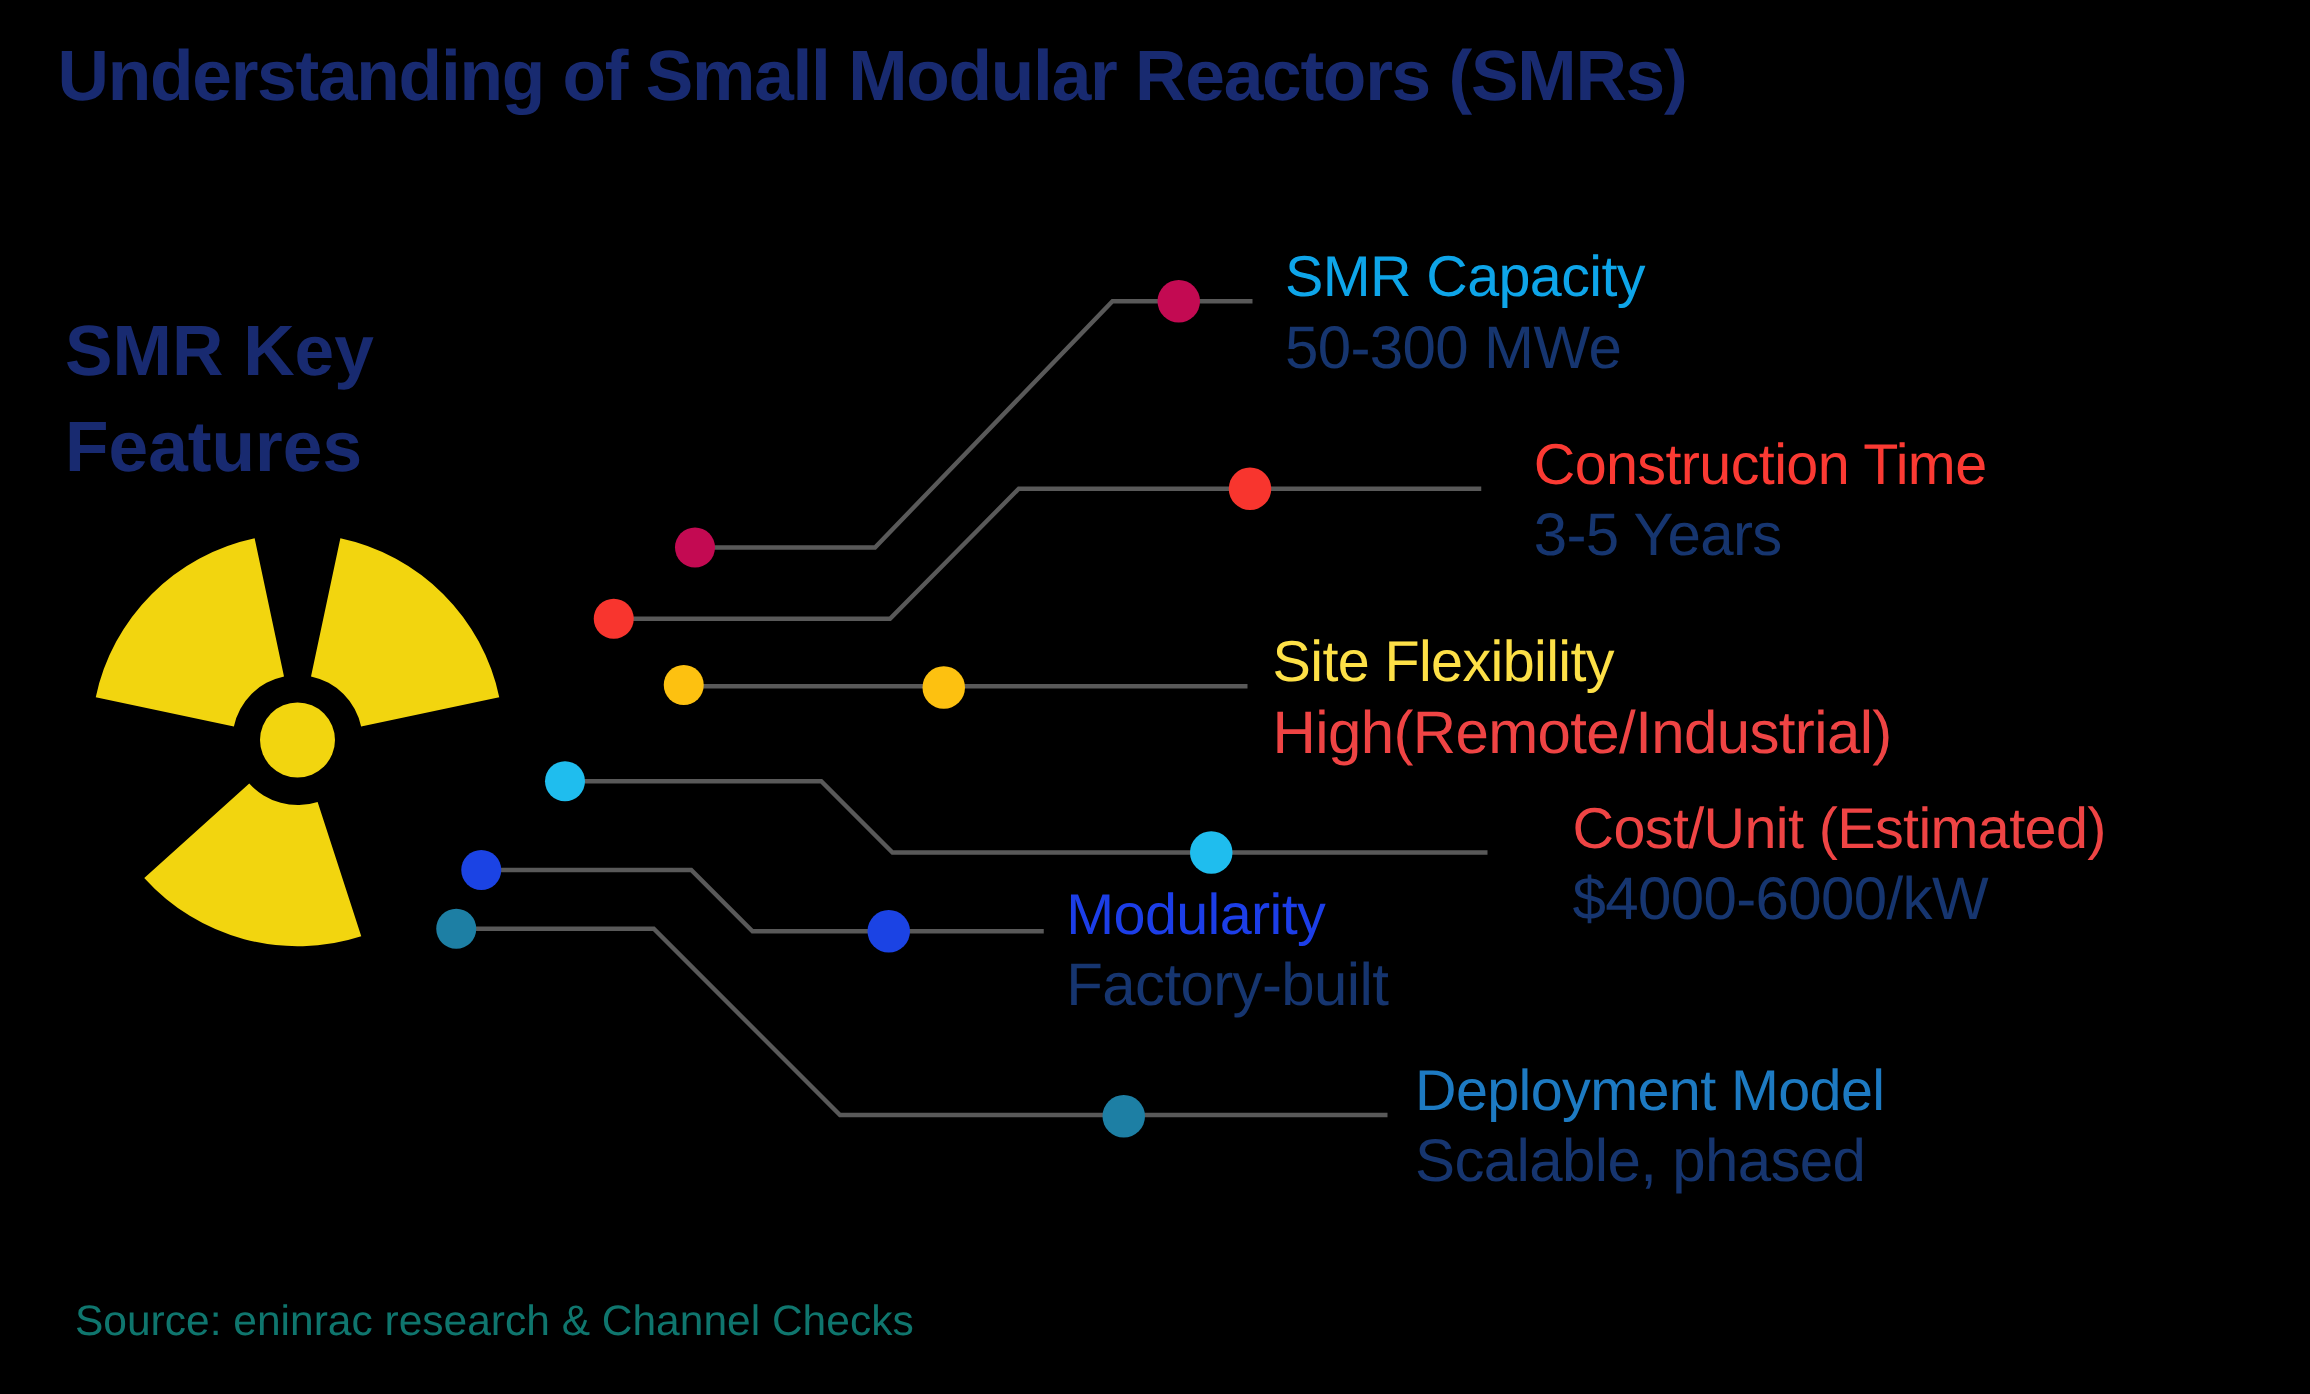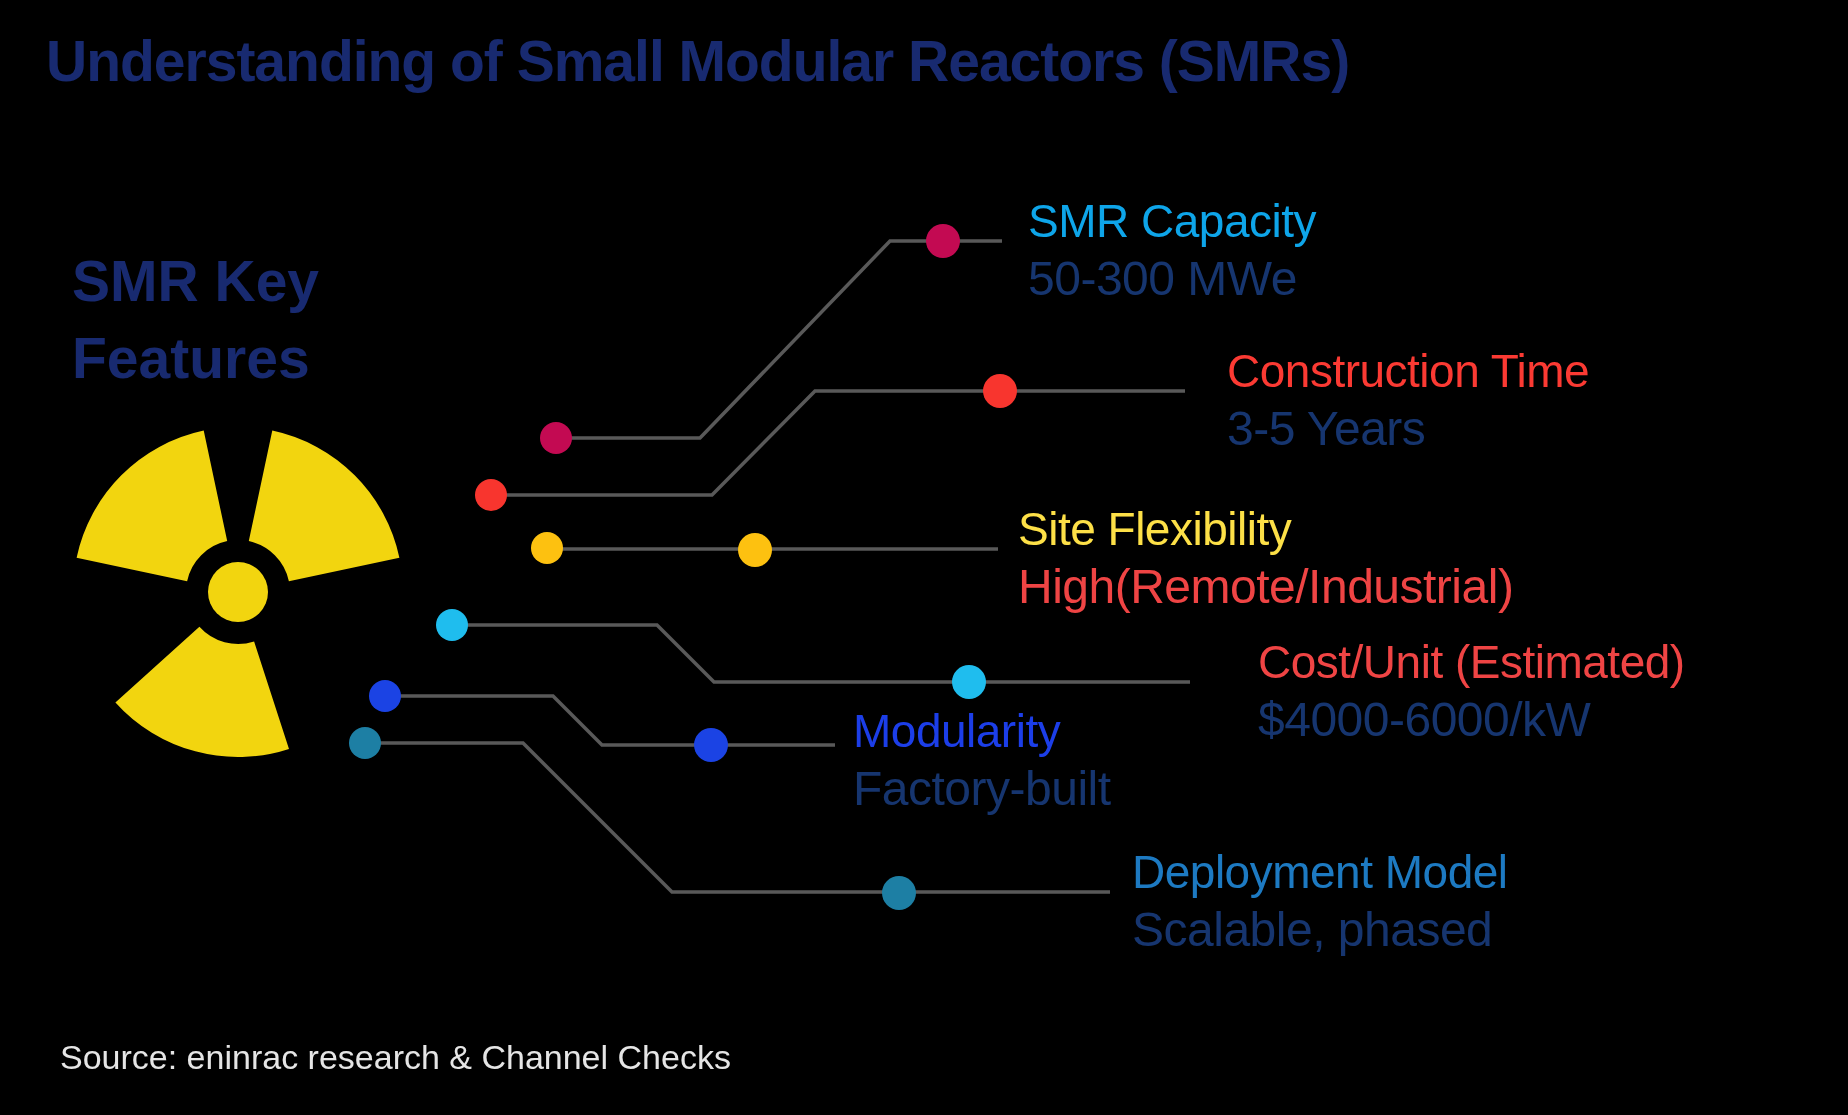--- a/index.html
+++ b/index.html
@@ -27,21 +27,20 @@
     white-space: nowrap;
   }
   .key-features {
     position: absolute;
     left: 52px;
     top: 243px;
     width: 330px;
     font-size: 57px;
     font-weight: 700;
     line-height: 1.35;
-    margin-left: 20px;
   }
   .diagram-svg {
     position: absolute;
     left: 0;
     top: 0;
   }
   .feature {
     position: absolute;
     white-space: nowrap;
   }
@@ -135,15 +134,15 @@
   <div class="feature" style="left:1132px; top:847px;">
     <div class="f-title" style="color: rgb(29, 122, 194);">Deployment Model</div>
     <div class="f-value" style="color: rgb(22, 53, 111);">Scalable, phased</div>
   </div>
 
   <div class="feature" style="left:853px; top:706px;">
     <div class="f-title" style="color: rgb(28, 62, 232);">Modularity</div>
     <div class="f-value" style="color: rgb(22, 53, 111);">Factory-built</div>
   </div>
 
-  <div class="source-line" style="color: #e5e5e5; text-align: right;">Source: eninrac research &amp; Channel Checks</div>
+  <div class="source-line" style="color: #0f766e; text-align: right;">Source: eninrac research &amp; Channel Checks</div>
 
 </div>
 
 </body></html>

